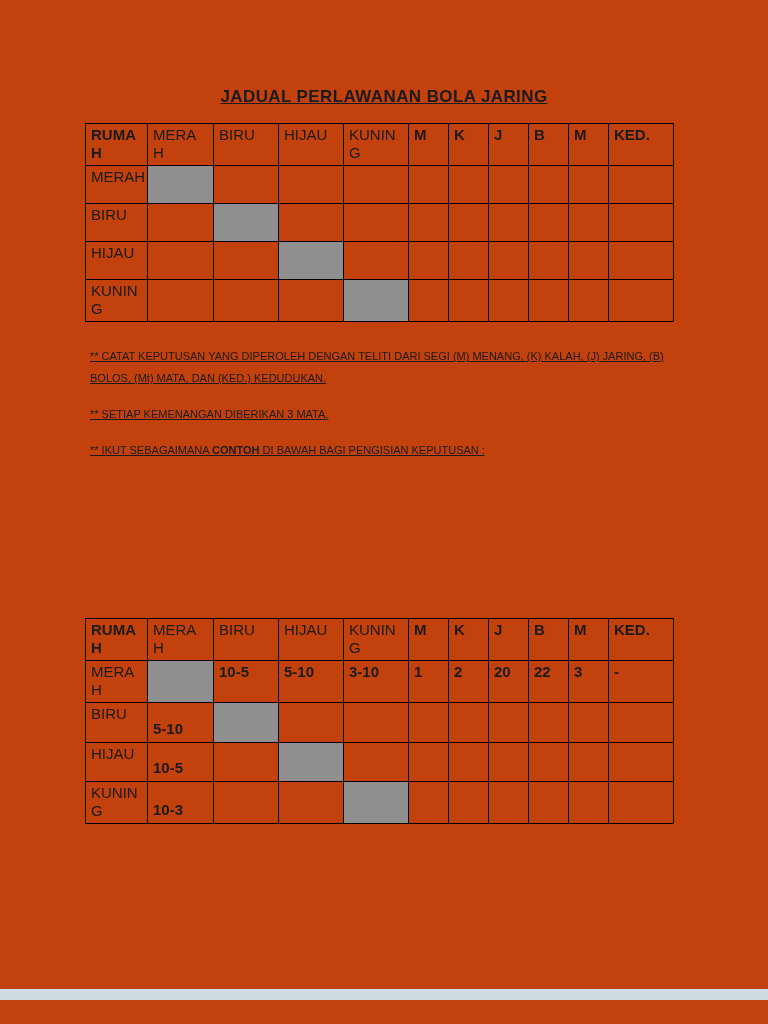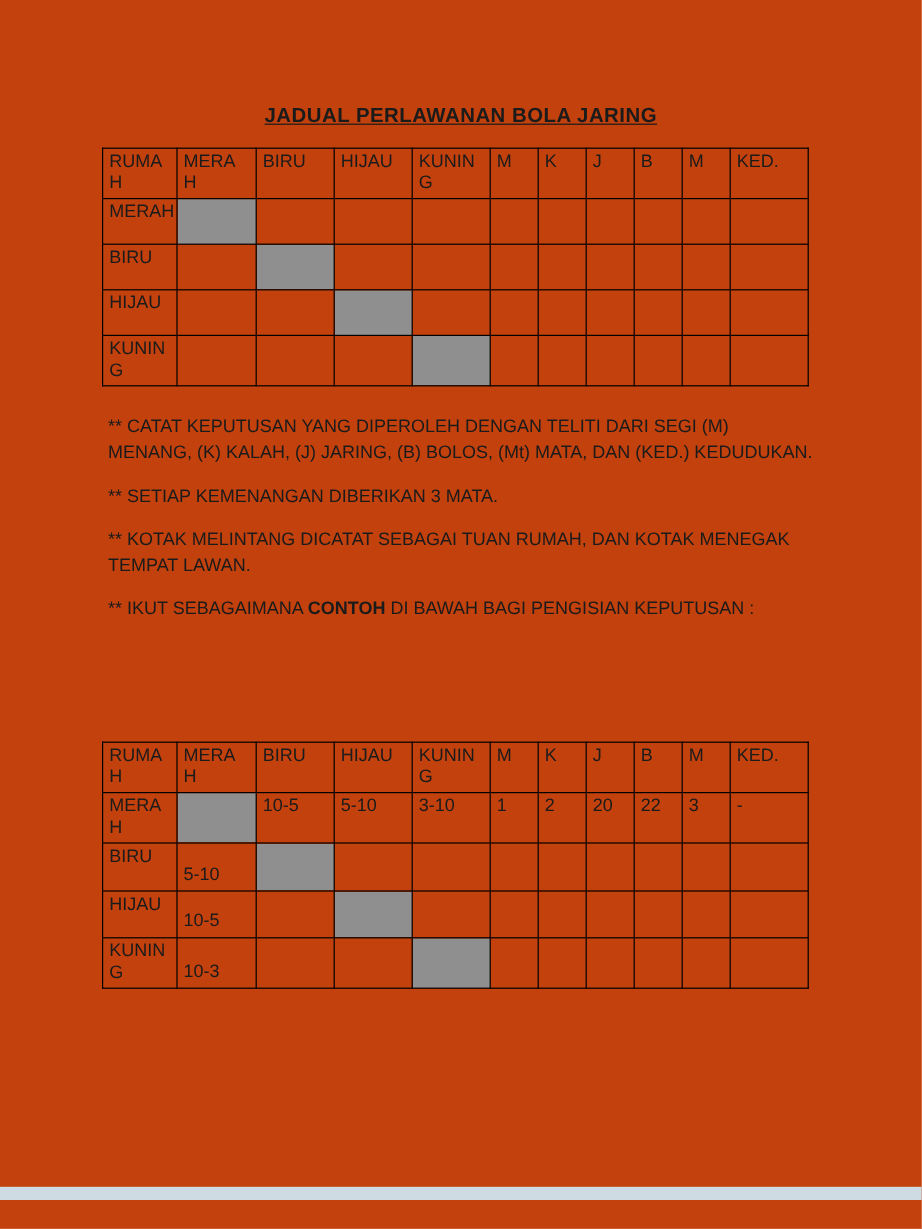--- a/index.html
+++ b/index.html
@@ -37,39 +37,40 @@
   th, td {
     border:1px solid #000000;
     padding:2px 5px 3px 5px;
     vertical-align:top;
     text-align:left;
     font-weight:normal;
     white-space:pre-line;
     line-height:1.2;
     overflow:hidden;
   }
-  .bold { font-weight:normal; }
+  .bold { font-weight:bold; }
   .italic { }
   .gray { background:var(--gray-cell, #8f8f8f); }
   .vbottom { vertical-align:bottom; padding-bottom:4px; }
 
   
   #table1 tr:nth-child(1) > * { height:40px; }
   #table1 tr:nth-child(n+2) > * { height:38px;margin-left:24px; }
   #table1 tr:nth-child(5) > * { height:42px; }
   #table2 tr:nth-child(1) > * { height:40px; }
   #table2 tr:nth-child(n+2) > * { height:39px; }
   #table2 tr:nth-child(3) > * { height:40px; }
 
   .notes {
     position:absolute;
     left:90px; top:345px;
     width:590px;
-    font-size:15px;
+    font-size:11px;
     line-height:22px;
+    text-decoration:underline;
   }
   .notes p { margin-bottom:14px; }
 
   .next-page-edge {
     position:absolute;
     left:0; right:0;
     bottom:24px;
     height:11px;
     background:var(--edge, #cfdbe3);
   }
@@ -164,21 +165,20 @@
           <td></td>
           <td></td>
           <td></td>
         </tr>
       </tbody>
   </table>
 
   <div class="notes">
     <p>** CATAT KEPUTUSAN YANG DIPEROLEH DENGAN TELITI DARI SEGI (M) MENANG, (K) KALAH, (J) JARING, (B) BOLOS, (Mt) MATA, DAN (KED.) KEDUDUKAN.</p>
     <p>** SETIAP KEMENANGAN DIBERIKAN 3 MATA.</p>
-    <p>** KOTAK MELINTANG DICATAT SEBAGAI TUAN RUMAH, DAN KOTAK MENEGAK TEMPAT LAWAN.</p>
     <p><span>** IKUT SEBAGAIMANA </span><b>CONTOH</b><span> DI BAWAH BAGI PENGISIAN KEPUTUSAN :</span></p>
   </div>
 
   <table id="table2">
     <colgroup>
       <col style="width:62px">
         <col style="width:66px">
         <col style="width:65px">
       <col style="width:65px">
         <col style="width:65px">

